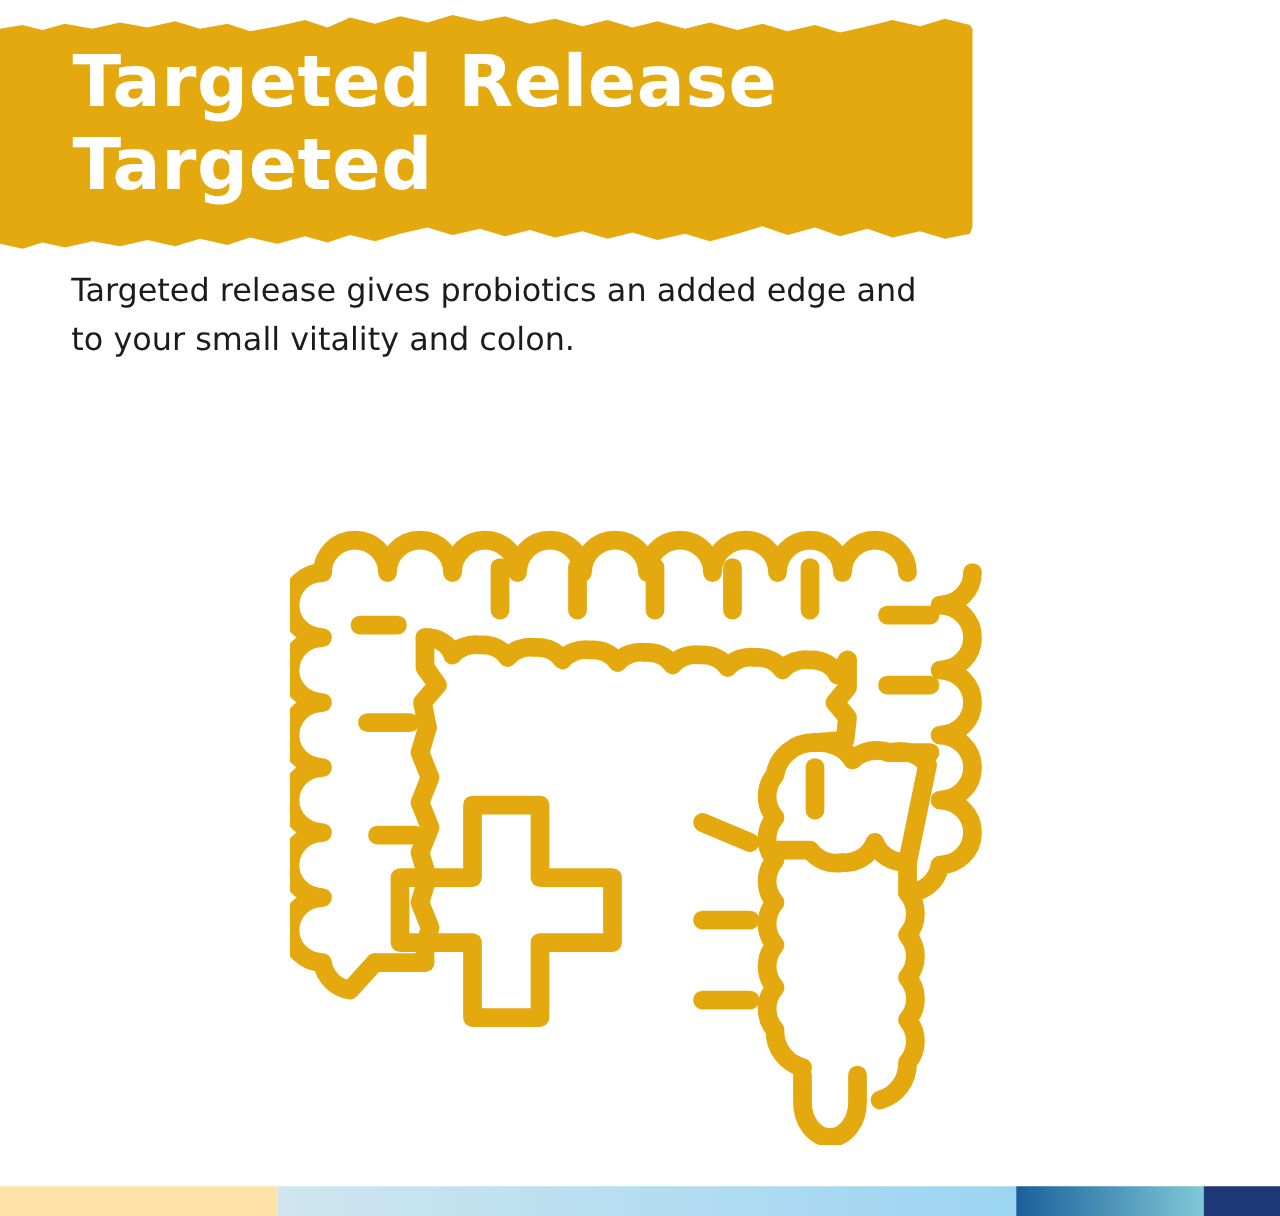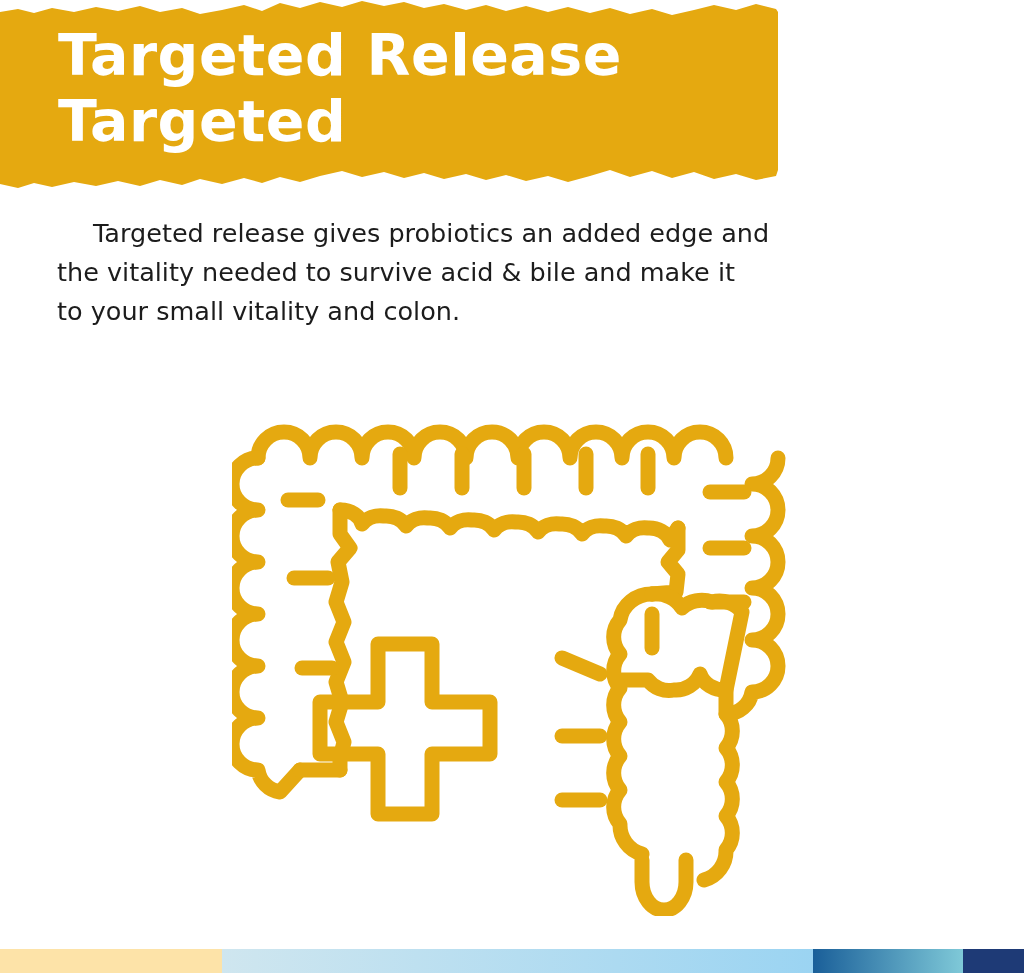--- a/index.html
+++ b/index.html
@@ -12,21 +12,21 @@
     background: #ffffff;
     font-family: "Liberation Sans", sans-serif;
     overflow: hidden;
     position: relative;
   }
 
   
   #banner-wrap {
     position: absolute;
     left: 0;
-    top: 0;
+    top: 11px;
     width: 800px;
     height: 196px;
   }
   #banner-shape {
     position: absolute;
     left: 0;
     top: 0;
     width: 800px;
     height: 196px;
   }
@@ -109,22 +109,21 @@
          L74,182 L52,187 L34,183 L18,188 L0,184 Z" fill="#e5a910"></path>
   </svg>
 
   <div id="banner-text" style="color: rgb(255, 255, 255);">
     <div class="title-line" style="color: rgb(255, 255, 255);">Targeted Release</div>
     <div class="title-line" style="color: rgb(255, 255, 255);">Targeted</div>
   </div>
 </div>
 
 <div id="body-copy">
-  <div class="body-line" style="color: rgb(28, 28, 28); margin-left: 36px;">Targeted release gives probiotics an added edge and</div>
-  <div class="body-line" style="color: rgb(28, 28, 28);">the vitality needed to survive acid &amp; bile and make it</div>
+  <div class="body-line" style="color: rgb(28, 28, 28);">Targeted release gives probiotics an added edge and</div>
   <div class="body-line" style="color: rgb(28, 28, 28);">to your small vitality and colon.</div>
 </div>
 
 <div id="illustration">
   <svg viewBox="0 0 560 520">
     <g fill="none" stroke="#e5a910" stroke-width="15" stroke-linecap="round" stroke-linejoin="round">
 
       <path d="M26,62
            a26,26 0 0 1 26,-26 a26,26 0 0 1 26,26
            a26,26 0 0 1 26,-26 a26,26 0 0 1 26,26

